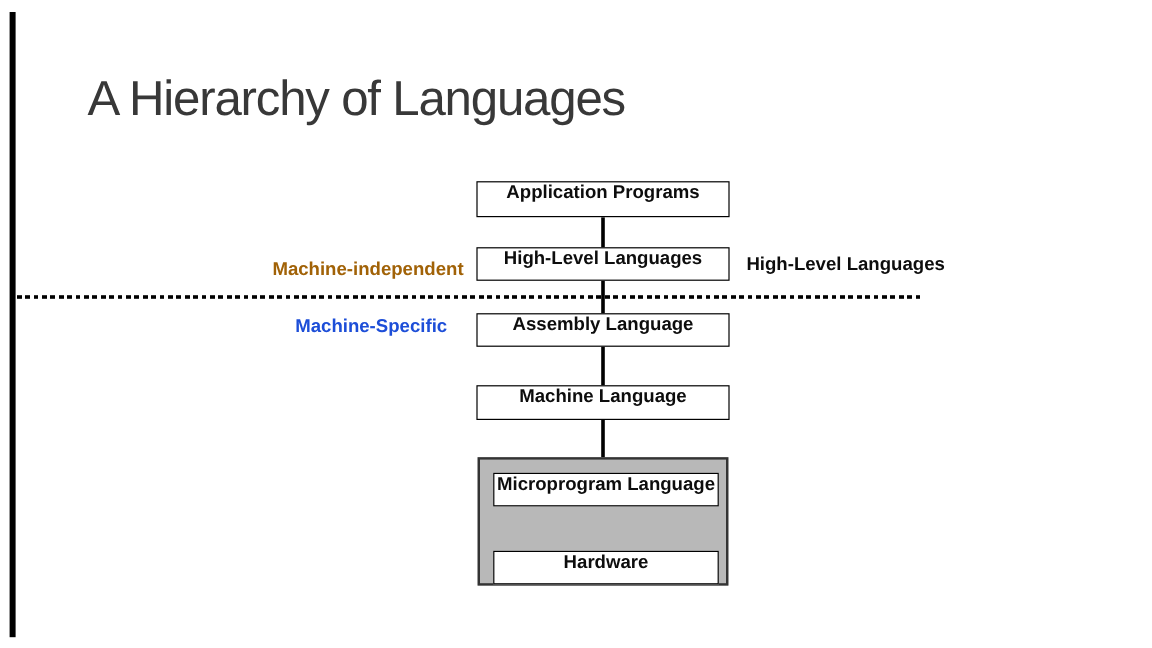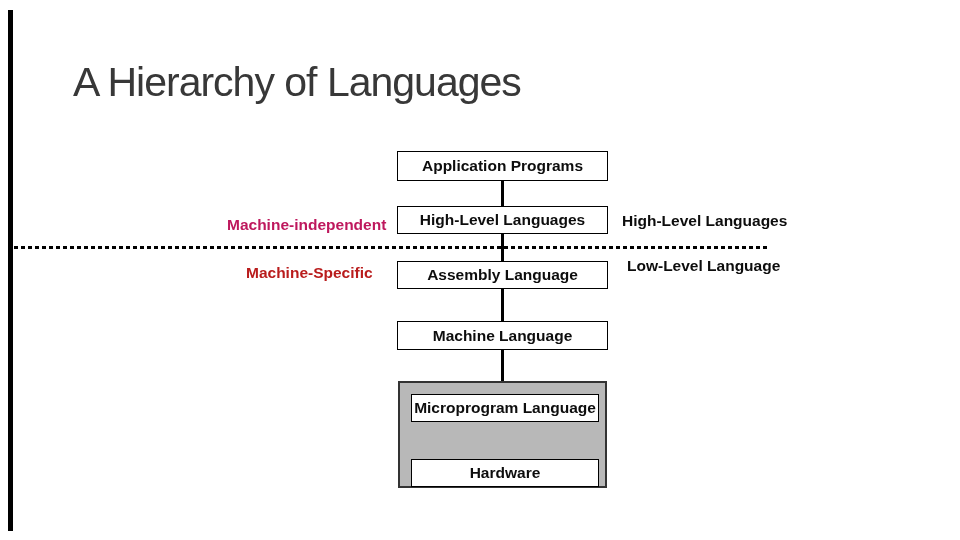--- a/index.html
+++ b/index.html
@@ -25,21 +25,21 @@
     letter-spacing:-1px;
     line-height:1.1;
     white-space:nowrap;
   }
   .dbox{
     position:absolute;
     background:#ffffff;
     border:1.5px solid #000000;
     box-sizing:border-box;
     display:flex;
-    align-items:center;
+    align-items:flex-start;
     justify-content:center;
     font-size:15.5px;
     font-weight:700;
     white-space:nowrap;
   }
   .connector{
     position:absolute;
     left:501px;
     width:2.5px;
     background:#000000;
@@ -93,27 +93,26 @@
   </div>
 
   <div class="dbox" style="left:397px;top:261px;width:211px;height:28px;">
     <span style="color: rgb(13, 13, 13);">Assembly Language</span>
   </div>
 
   <div class="dbox" style="left:397px;top:321px;width:211px;height:29px;">
     <span style="color: rgb(13, 13, 13);">Machine Language</span>
   </div>
 
-  <div class="side-label" style="left: 227px; top: 216px; color: #be185d;">Machine-independent</div>
+  <div class="side-label" style="left: 227px; top: 216px; color: #a16207;">Machine-independent</div>
 
-  <div class="side-label" style="left: 246px; top: 264px; color: #b91c1c;">Machine-Specific</div>
+  <div class="side-label" style="left: 246px; top: 264px; color: #1d4ed8;">Machine-Specific</div>
 
   <div class="side-label" style="left: 622px; top: 212px; color: rgb(13, 13, 13);">High-Level Languages</div>
 
-  <div class="side-label" style="left: 627px; top: 257px; color: rgb(13, 13, 13);">Low-Level Language</div>
 
   <div class="hw-group" style="background: rgb(184, 184, 184); border-color: rgb(51, 51, 51);">
 
     <div class="dbox" style="top:11px;">
       <span style="color: rgb(13, 13, 13);">Microprogram Language</span>
     </div>
 
     <div class="dbox" style="top:59px;margin-top:17px;">
       <span style="color: rgb(13, 13, 13);">Hardware</span>
     </div>

